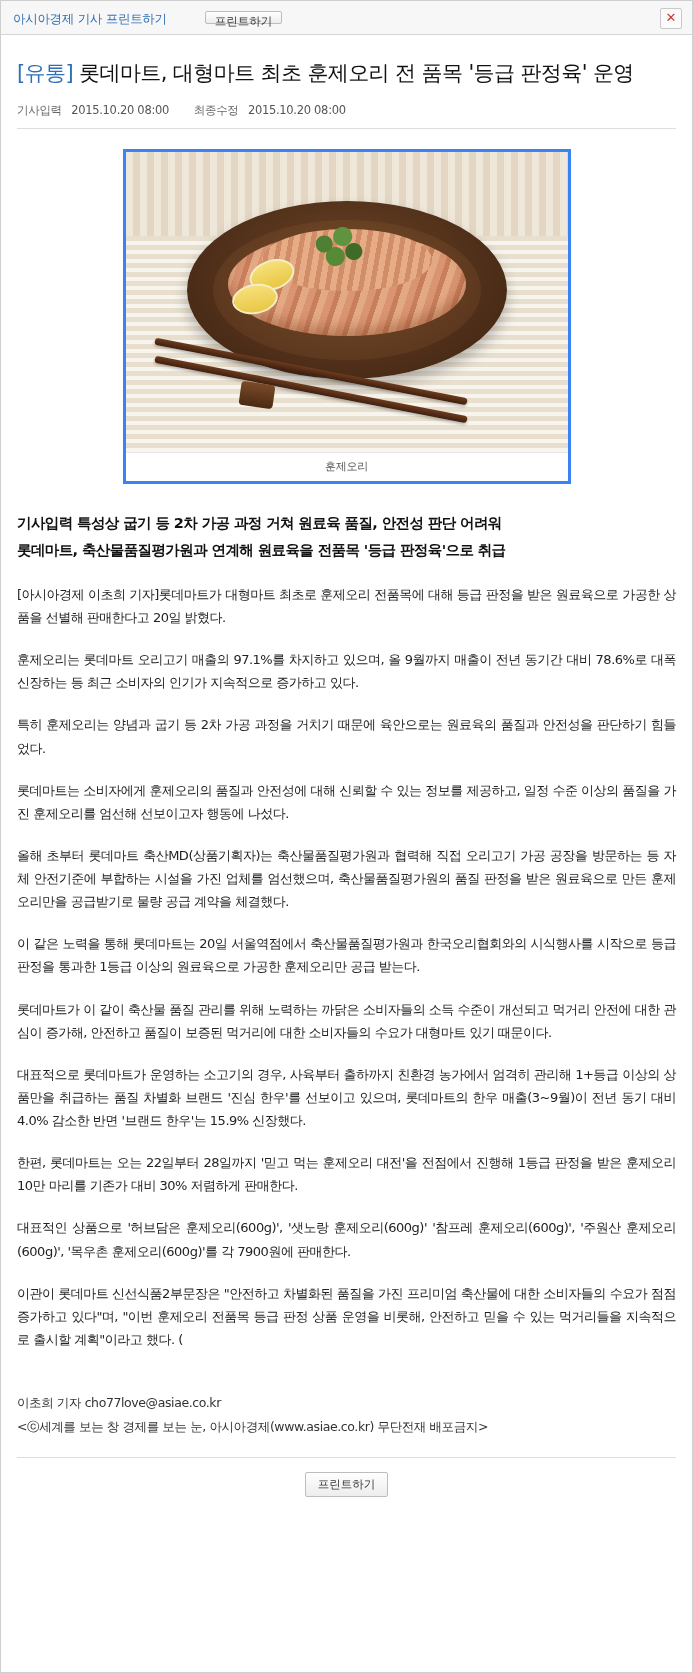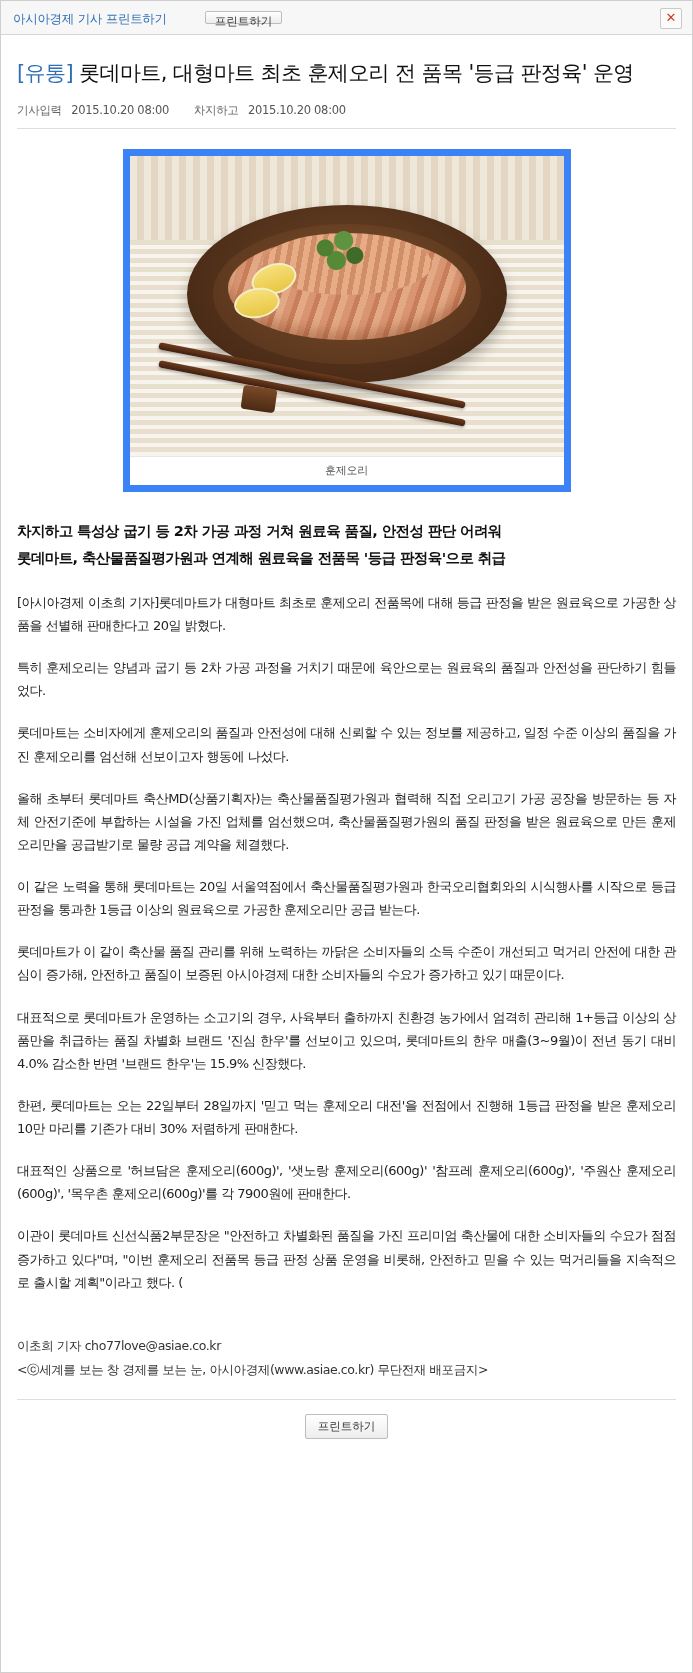--- a/index.html
+++ b/index.html
@@ -86,21 +86,21 @@
     color: #777;
     letter-spacing: -0.3px;
   }
   .dateline span.lbl { color: #666; font-family: Liberation Mono, monospace; }
   .dateline span.val { color: #555; margin-left: 6px; text-align: right; }
   .dateline span.sep { display: inline-block; width: 18px; }
 
   .figure {
     margin: 20px auto 10px auto;
     width: 448px;
-    border: 7px solid #3b82f6;
+    border: 3px solid #3b82f6;
     background: #4d7c0f;
     box-sizing: border-box;
   }
   .photo {
     width: 100%;
     height: 300px;
     display: block;
     position: relative;
     overflow: hidden;
     background: #cdbfae;
@@ -261,21 +261,21 @@
 
     <h1 class="headline">
       <span class="cat">[유통]</span>
       <span>롯데마트, 대형마트 최초 훈제오리 전 품목 '등급 판정육' 운영</span>
     </h1>
 
     <div class="dateline">
       <span class="lbl">기사입력</span>
       <span class="val">2015.10.20 08:00</span>
       <span class="sep"></span>
-      <span class="lbl">차지하고</span>
+      <span class="lbl">최종수정</span>
       <span class="val">2015.10.20 08:00</span>
     </div>
 
     <div class="figure">
       <div class="photo">
         <div class="ph-bg"></div>
         <div class="ph-cloth"></div>
         <div class="ph-plate">
           <div class="ph-plate-inner"></div>
         </div>
@@ -285,31 +285,32 @@
         <div class="ph-lemon l2"></div>
         <div class="ph-parsley"></div>
         <div class="ph-chop c1"></div>
         <div class="ph-chop c2"></div>
         <div class="ph-rest"></div>
       </div>
       <div class="caption">훈제오리</div>
     </div>
 
     <div class="subheads">
-      <div>차지하고 특성상 굽기 등 2차 가공 과정 거쳐 원료육 품질, 안전성 판단 어려워</div>
+      <div>기사입력 특성상 굽기 등 2차 가공 과정 거쳐 원료육 품질, 안전성 판단 어려워</div>
       <div>롯데마트, 축산물품질평가원과 연계해 원료육을 전품목 '등급 판정육'으로 취급</div>
     </div>
 
     <div class="body">
       <p>[아시아경제 이초희 기자]롯데마트가 대형마트 최초로 훈제오리 전품목에 대해 등급 판정을 받은 원료육으로 가공한 상품을 선별해 판매한다고 20일 밝혔다.</p>
+      <p>훈제오리는 롯데마트 오리고기 매출의 97.1%를 차지하고 있으며, 올 9월까지 매출이 전년 동기간 대비 78.6%로 대폭 신장하는 등 최근 소비자의 인기가 지속적으로 증가하고 있다.</p>
       <p>특히 훈제오리는 양념과 굽기 등 2차 가공 과정을 거치기 때문에 육안으로는 원료육의 품질과 안전성을 판단하기 힘들었다.</p>
       <p>롯데마트는 소비자에게 훈제오리의 품질과 안전성에 대해 신뢰할 수 있는 정보를 제공하고, 일정 수준 이상의 품질을 가진 훈제오리를 엄선해 선보이고자 행동에 나섰다.</p>
       <p>올해 초부터 롯데마트 축산MD(상품기획자)는 축산물품질평가원과 협력해 직접 오리고기 가공 공장을 방문하는 등 자체 안전기준에 부합하는 시설을 가진 업체를 엄선했으며, 축산물품질평가원의 품질 판정을 받은 원료육으로 만든 훈제오리만을 공급받기로 물량 공급 계약을 체결했다.</p>
       <p>이 같은 노력을 통해 롯데마트는 20일 서울역점에서 축산물품질평가원과 한국오리협회와의 시식행사를 시작으로 등급 판정을 통과한 1등급 이상의 원료육으로 가공한 훈제오리만 공급 받는다.</p>
-      <p>롯데마트가 이 같이 축산물 품질 관리를 위해 노력하는 까닭은 소비자들의 소득 수준이 개선되고 먹거리 안전에 대한 관심이 증가해, 안전하고 품질이 보증된 아시아경제 대한 소비자들의 수요가 증가하고 있기 때문이다.</p>
+      <p>롯데마트가 이 같이 축산물 품질 관리를 위해 노력하는 까닭은 소비자들의 소득 수준이 개선되고 먹거리 안전에 대한 관심이 증가해, 안전하고 품질이 보증된 먹거리에 대한 소비자들의 수요가 대형마트 있기 때문이다.</p>
       <p>대표적으로 롯데마트가 운영하는 소고기의 경우, 사육부터 출하까지 친환경 농가에서 엄격히 관리해 1+등급 이상의 상품만을 취급하는 품질 차별화 브랜드 '진심 한우'를 선보이고 있으며, 롯데마트의 한우 매출(3~9월)이 전년 동기 대비 4.0% 감소한 반면 '브랜드 한우'는 15.9% 신장했다.</p>
       <p>한편, 롯데마트는 오는 22일부터 28일까지 '믿고 먹는 훈제오리 대전'을 전점에서 진행해 1등급 판정을 받은 훈제오리 10만 마리를 기존가 대비 30% 저렴하게 판매한다.</p>
       <p>대표적인 상품으로 '허브담은 훈제오리(600g)', '샛노랑 훈제오리(600g)' '참프레 훈제오리(600g)', '주원산 훈제오리(600g)', '목우촌 훈제오리(600g)'를 각 7900원에 판매한다.</p>
       <p>이관이 롯데마트 신선식품2부문장은 "안전하고 차별화된 품질을 가진 프리미엄 축산물에 대한 소비자들의 수요가 점점 증가하고 있다"며, "이번 훈제오리 전품목 등급 판정 상품 운영을 비롯해, 안전하고 믿을 수 있는 먹거리들을 지속적으로 출시할 계획"이라고 했다. (</p>
     </div>
 
     <div class="signoff">
       <div>이초희 기자 cho77love@asiae.co.kr</div>
       <div>&lt;ⓒ세계를 보는 창 경제를 보는 눈, 아시아경제(www.asiae.co.kr) 무단전재 배포금지&gt;</div>
     </div>

